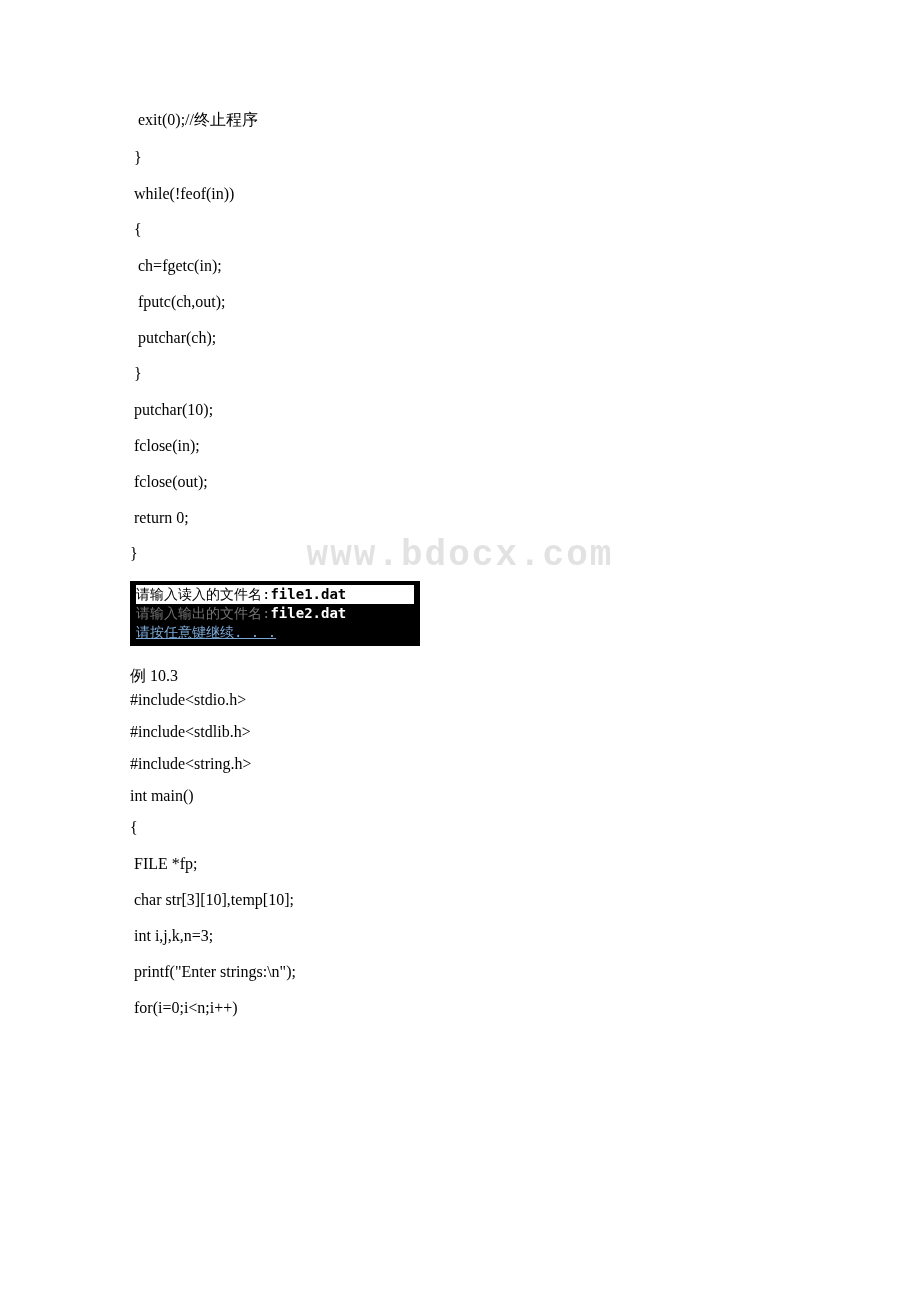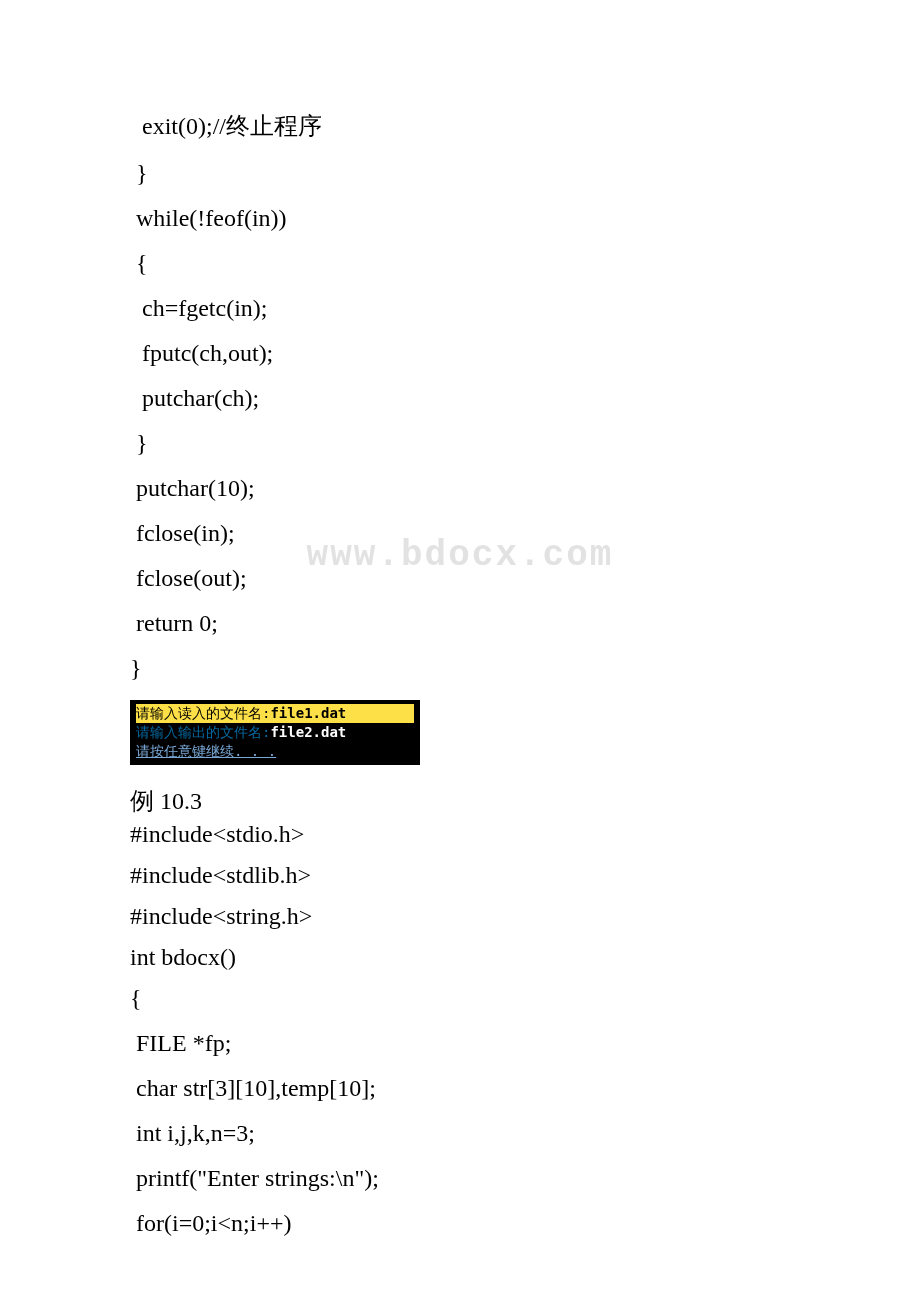--- a/index.html
+++ b/index.html
@@ -7,43 +7,43 @@
     background: #fff;
     width: 920px;
     height: 1302px;
     position: relative;
     font-family: "Times New Roman", serif;
   }
   .content {
     padding: 110px 130px 40px 130px;
   }
   .code-line {
-    font-size: 24px;
+    font-size: 16px;
     color: #000;
     margin-bottom: 18px;
     font-family: "Times New Roman", serif;
     white-space: pre;
   }
   .console-block {
     background: #000;
     width: 290px;
     padding: 4px 6px;
     margin-top: 2px;
     margin-bottom: 20px;
     font-family: "SimSun", "NSimSun", monospace;
     font-size: 14px;
     line-height: 1.35;
   }
   .console-line {
     white-space: nowrap;
   }
-  .c-white { color: #0369a1; }
+  .c-white { color: #737373; }
   .c-bold { font-weight: bold; color: #fff; }
   .c-blue { color: #7aa8d6; text-decoration: underline; }
-  .console-line.selected { background: #fde047; color: #000; }
+  .console-line.selected { background: #ffffff; color: #000; }
   .watermark {
     position: absolute;
     left: 50%;
     transform: translateX(-50%);
     font-size: 36px;
     font-weight: 600;
     color: rgba(150,150,150,0.28);
     font-family: Liberation Mono, monospace;
     letter-spacing: 2px;
     pointer-events: none;
@@ -83,21 +83,21 @@
     </div>
     <div class="console-line c-blue">请按任意键继续. . .</div>
   </div>
 
   <div class="code-line" style="margin-top:6px;margin-bottom:4px;">例 10.3</div>
 
   <div>
     <div class="code-line" style="margin-bottom:14px;">#include&lt;stdio.h&gt;</div>
     <div class="code-line" style="margin-bottom:14px;">#include&lt;stdlib.h&gt;</div>
     <div class="code-line" style="margin-bottom:14px;">#include&lt;string.h&gt;</div>
-    <div class="code-line" style="margin-bottom:14px;">int bdocx()</div>
+    <div class="code-line" style="margin-bottom:14px;">int main()</div>
     <div class="code-line">{</div>
     <div class="code-line"> FILE *fp;</div>
     <div class="code-line"> char str[3][10],temp[10];</div>
     <div class="code-line"> int i,j,k,n=3;</div>
     <div class="code-line"> printf("Enter strings:\n");</div>
     <div class="code-line"> for(i=0;i&lt;n;i++)</div>
   </div>
 
 </div>
 

